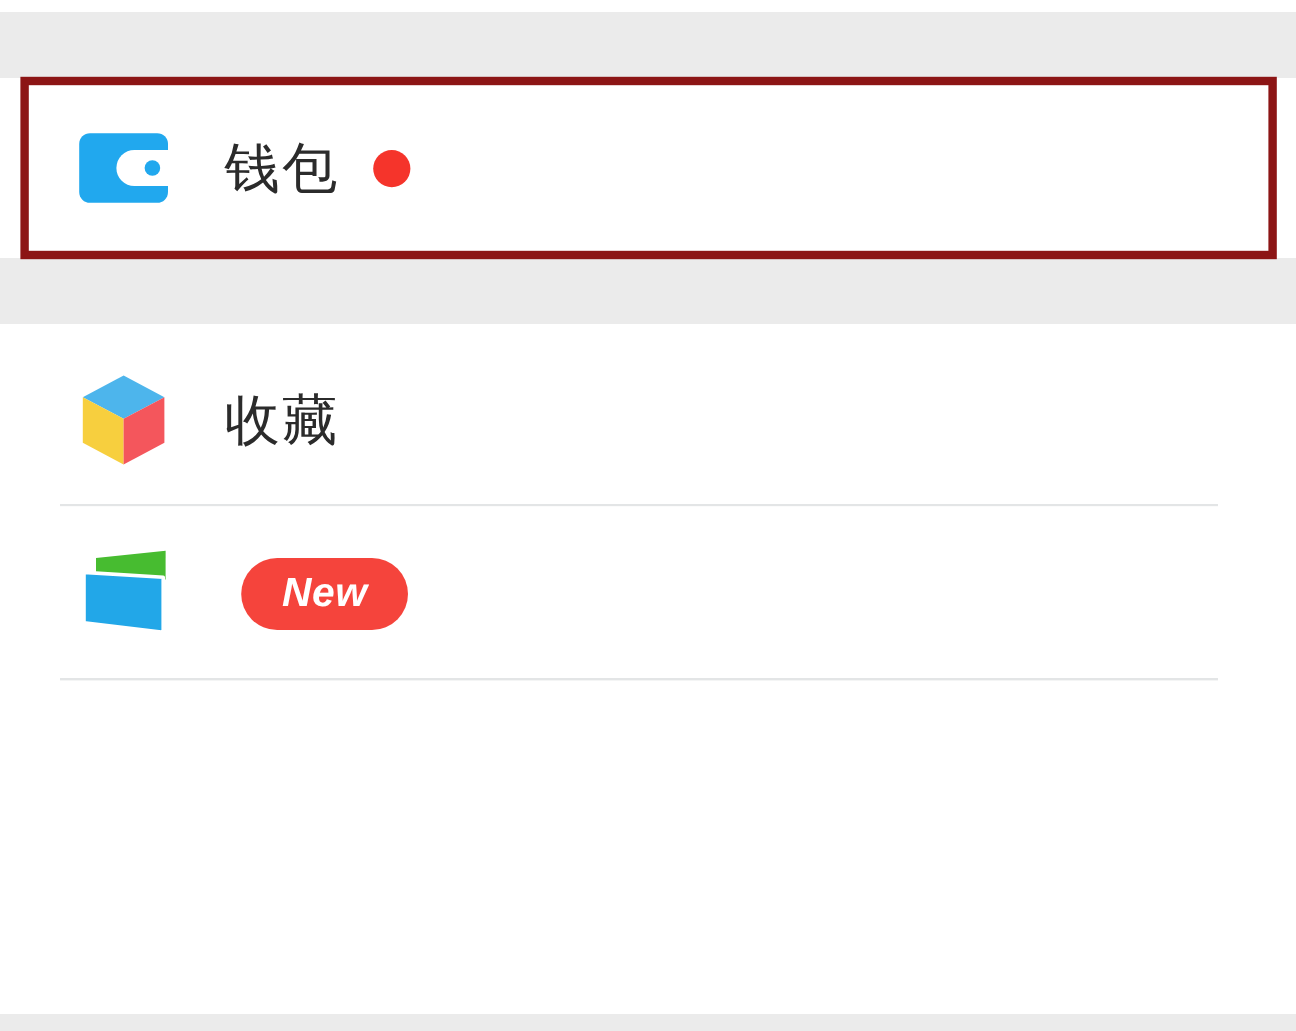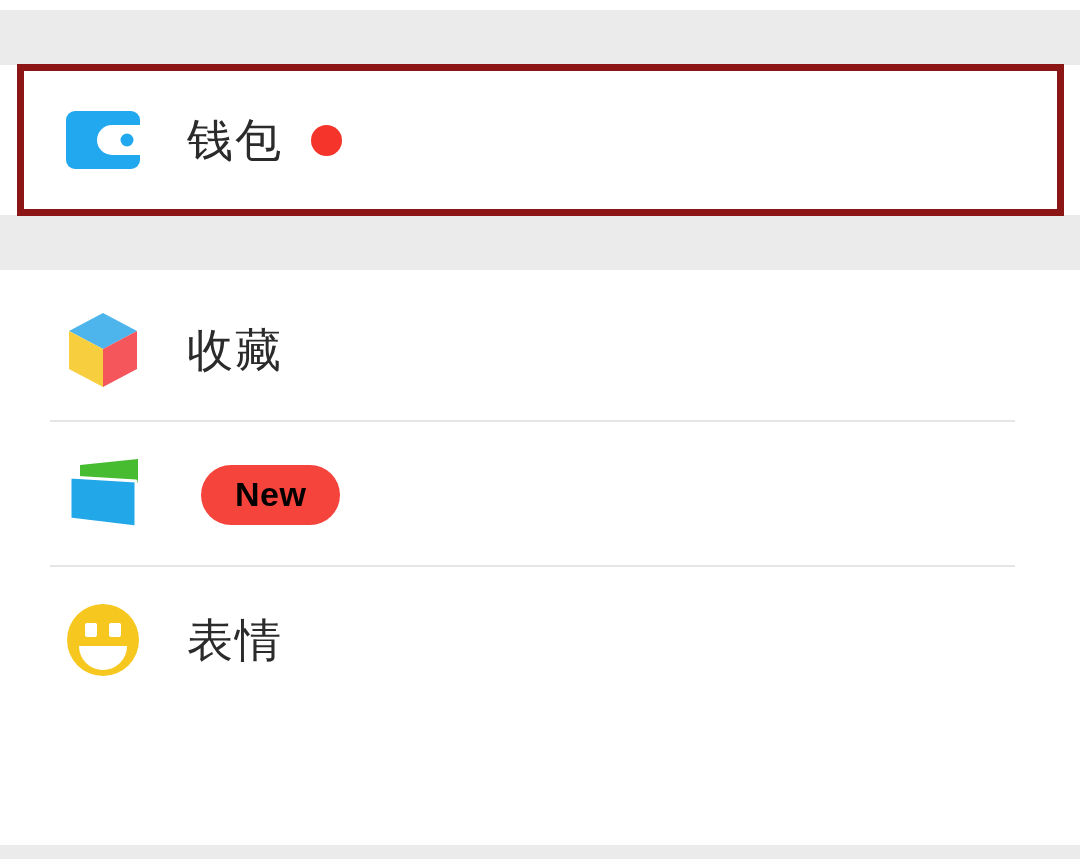--- a/index.html
+++ b/index.html
@@ -92,23 +92,24 @@
     border-radius: 50%;
     background: #f5342b;
     margin-left: 28px;
     flex: 0 0 auto;
   }
 
   
   .new-badge {
     margin-left: 36px;
     background: #f5443c;
-    color: #000000;
+    color: #ffffff;
     font-size: 34px;
     font-weight: bold;
+    font-style: italic;
     font-family: "Liberation Sans", sans-serif;
     padding: 12px 34px 14px 34px;
     border-radius: 40px;
     line-height: 1;
     letter-spacing: 0.5px;
     flex: 0 0 auto;
   }
 
   
   .annotation-box {
@@ -164,31 +165,20 @@
     <div class="row row-sep">
       <div class="icon-cell">
         <svg class="icon-svg" width="82" height="76" viewBox="0 0 82 76" xmlns="http://www.w3.org/2000/svg">
           <polygon points="18,8 76,2 76,26 18,26" fill="#47bc30"></polygon>
           <path d="M8 20 L74 24 L74 70 L8 62 Z" fill="#22a7e8" stroke="#ffffff" stroke-width="3" stroke-linejoin="round"></path>
         </svg>
       </div>
       <div class="new-badge">New</div>
     </div>
 
-    <div class="row">
-      <div class="icon-cell">
-        <svg class="icon-svg" width="76" height="76" viewBox="0 0 76 76" xmlns="http://www.w3.org/2000/svg">
-          <circle cx="38" cy="38" r="36" fill="#f6c81f"></circle>
-          <rect x="20" y="21" width="12" height="14" rx="2" fill="#ffffff"></rect>
-          <rect x="44" y="21" width="12" height="14" rx="2" fill="#ffffff"></rect>
-          <path d="M14 44 L62 44 A24 24 0 0 1 14 44 Z" fill="#ffffff"></path>
-        </svg>
-      </div>
-      <div class="label label-plain">表情</div>
-    </div>
 
   </div>
 
   <div class="band band-bottom"></div>
 
   <div class="annotation-box"></div>
 
 </div>
 
 </body></html>

